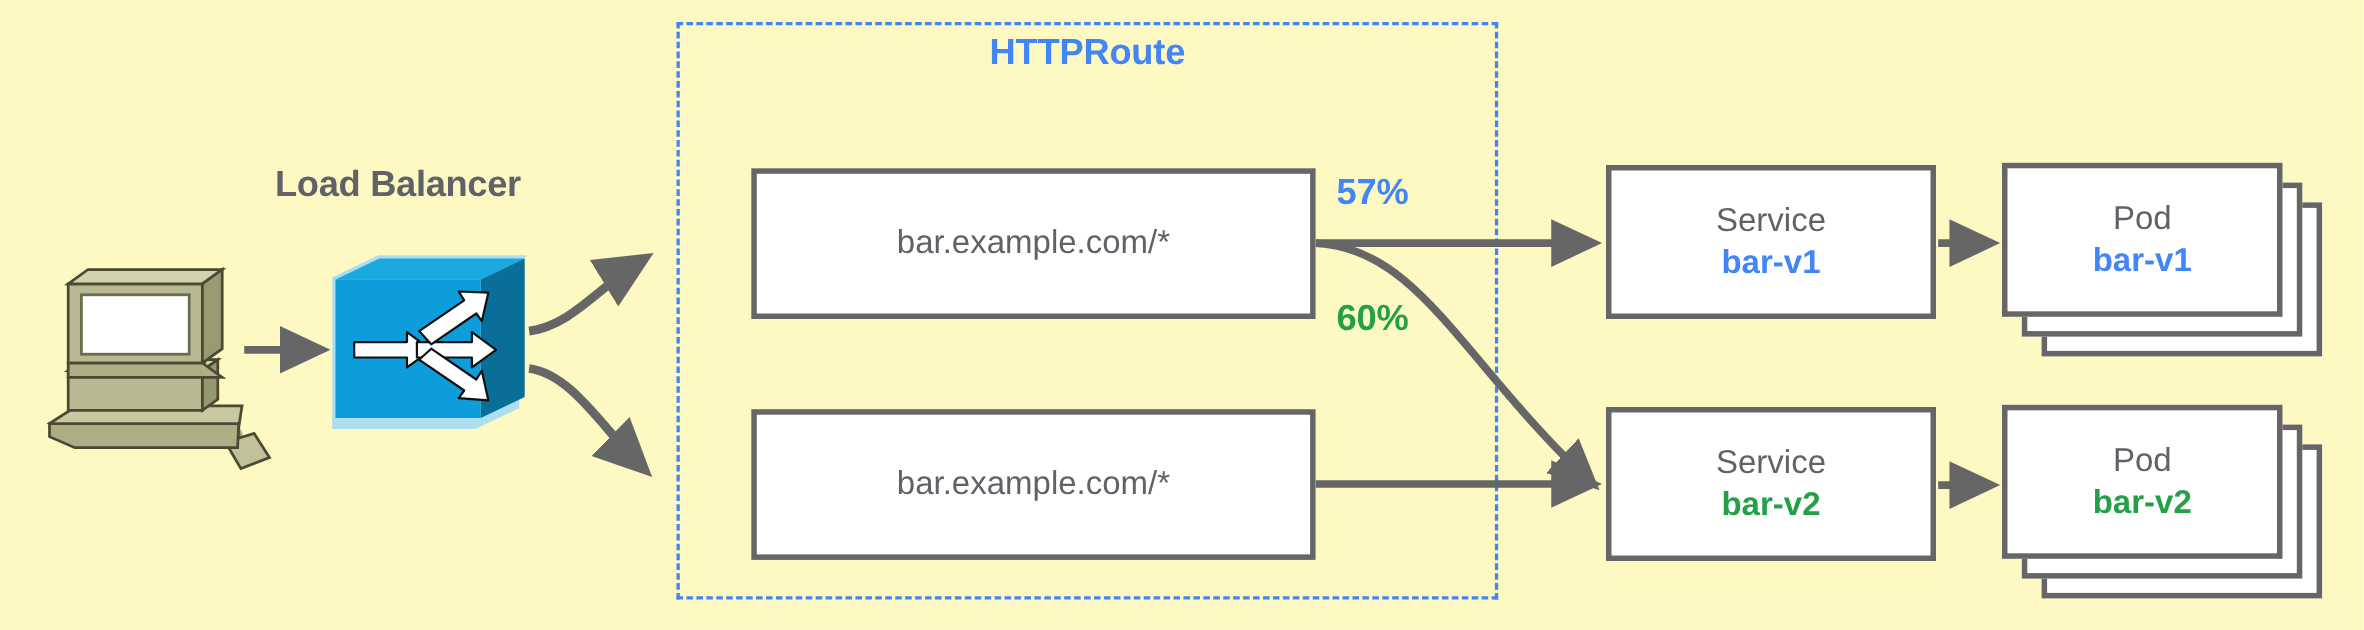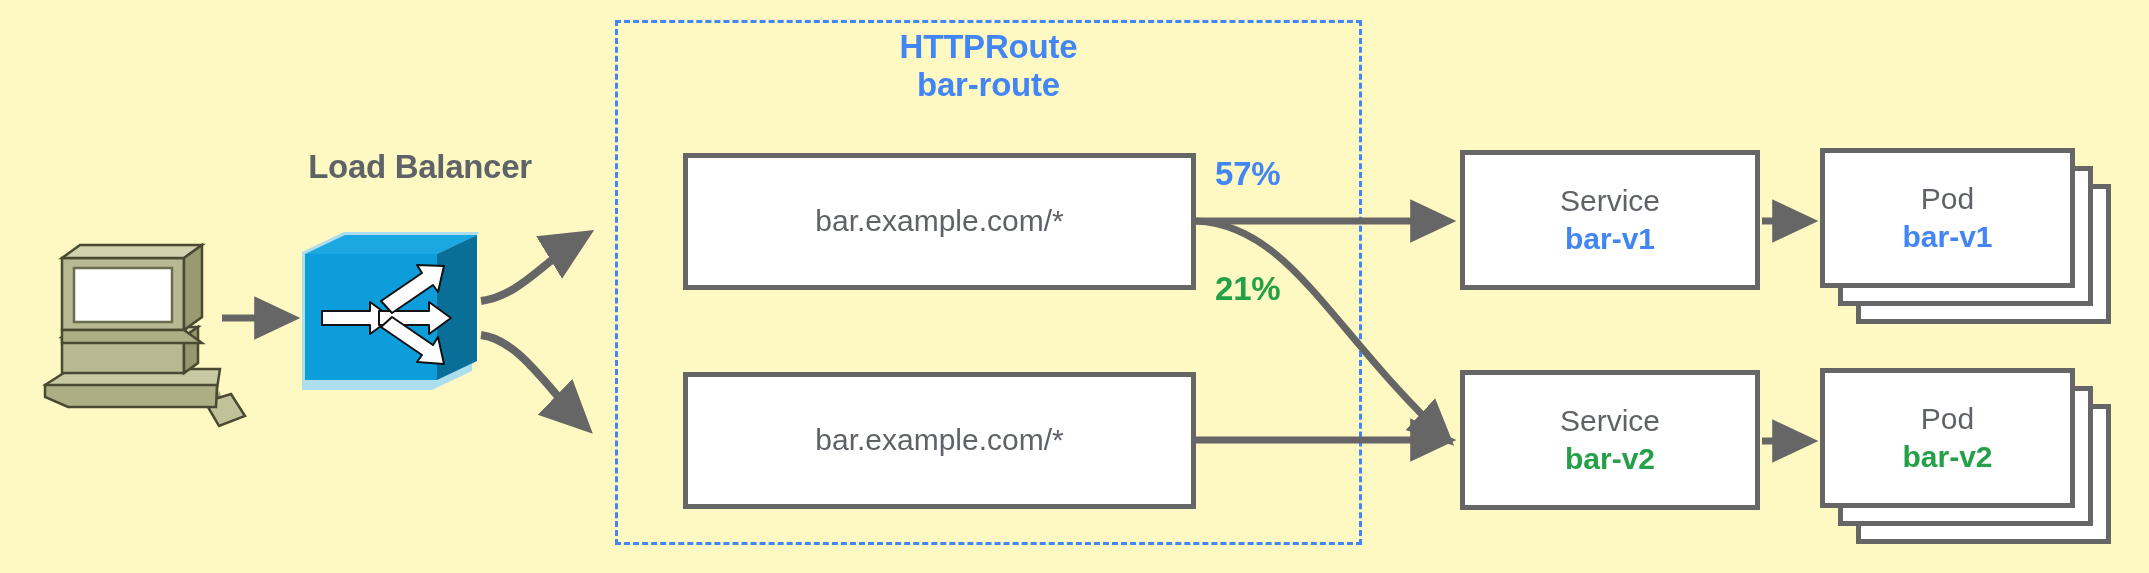--- a/index.html
+++ b/index.html
@@ -39,21 +39,20 @@
     line-height: 1.15;
     letter-spacing: -0.2px;
   }
   #httproute-title .line2 { display: block; }
 
   
   #load-balancer-label {
     left: 250px;
     top: 148px;
     width: 340px;
-    text-align: center;
     color: #5f6368;
     font-weight: bold;
     font-size: 33px;
     letter-spacing: -0.3px;
   }
 
   
   .obox {
     border: 5px solid #666666;
     background: #ffffff;
@@ -118,21 +117,20 @@
 </style>
 </head>
 <body>
 
 <div id="canvas">
 
   <div class="abs" id="httproute-container"></div>
 
   <div class="abs" id="httproute-title">
     <span>HTTPRoute</span>
-    <span class="line2">bar-route</span>
   </div>
 
   <div class="abs" id="load-balancer-label">Load Balancer</div>
 
   <svg class="abs" id="icon-layer" viewBox="0 0 2149 573">
 
     <g>
 
       <path d="M191,376 C215,380 222,395 218,412" fill="none" stroke="#b4b48a" stroke-width="6"></path>
       <path d="M191,376 C215,380 222,395 218,412" fill="none" stroke="#3d3d28" stroke-width="1.5" opacity="0.55"></path>
@@ -208,21 +206,21 @@
 
   <div class="abs obox" id="route-box-primary">
     <span class="plain">bar.example.com/*</span>
   </div>
 
   <div class="abs obox" id="route-box-canary">
     <span class="plain">bar.example.com/*</span>
   </div>
 
   <div class="abs weight-label" id="weight-primary">57%</div>
-  <div class="abs weight-label" id="weight-canary">21%</div>
+  <div class="abs weight-label" id="weight-canary">60%</div>
 
   <div class="abs obox" id="service-box-v1">
     <span class="plain">Service</span>
     <span class="accent-blue">bar-v1</span>
   </div>
 
   <div class="abs obox" id="service-box-v2">
     <span class="plain">Service</span>
     <span class="accent-green">bar-v2</span>
   </div>

